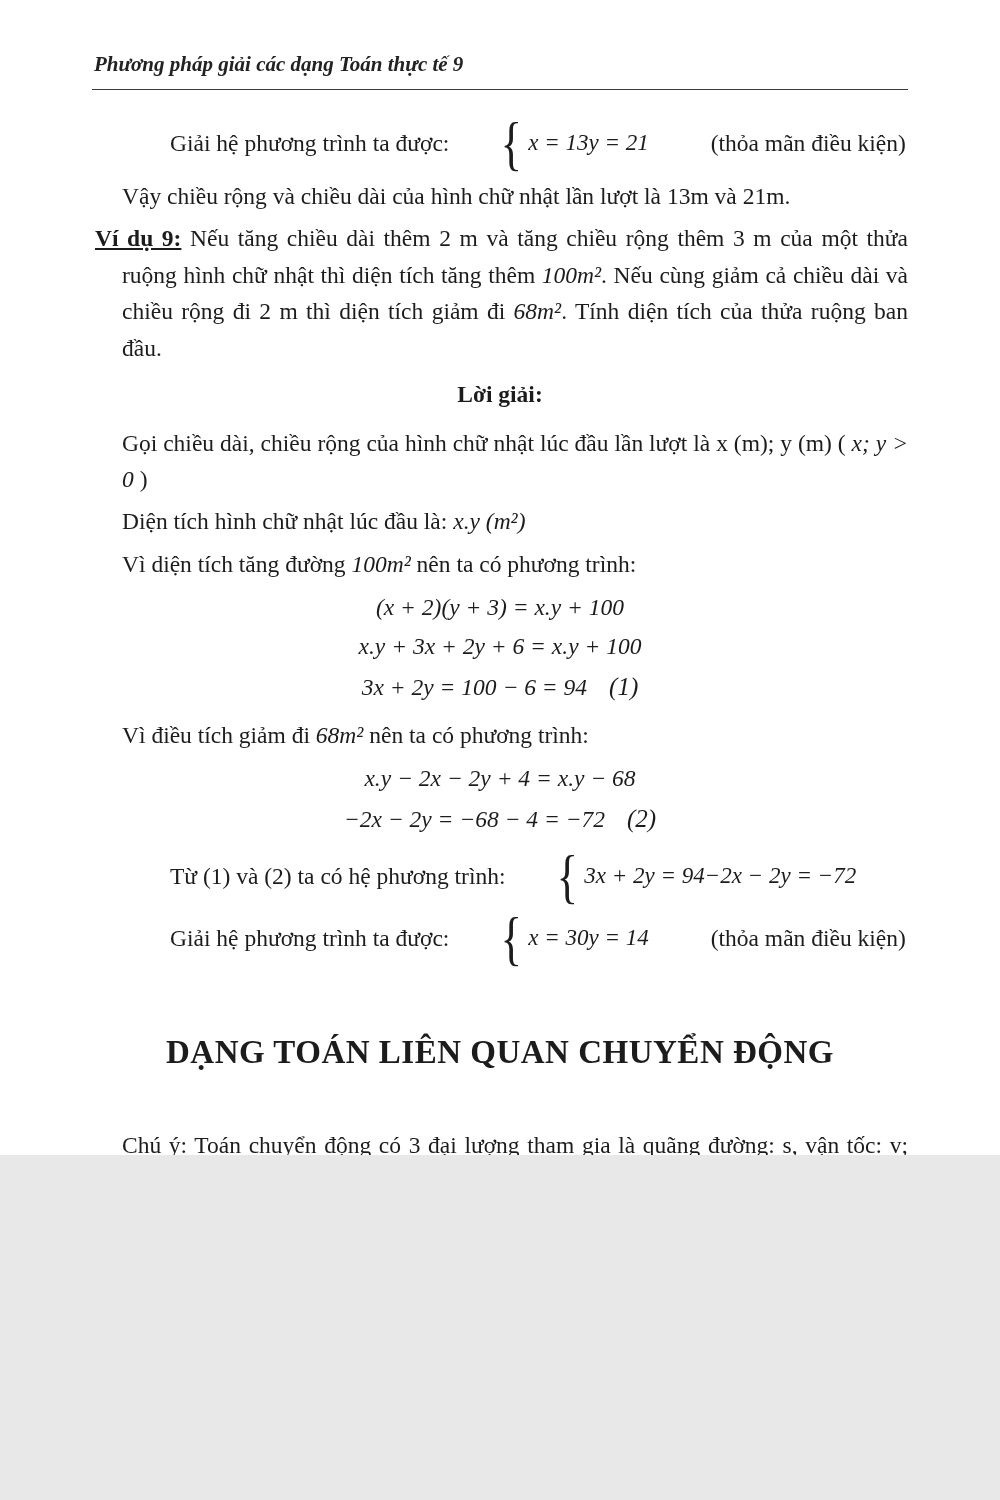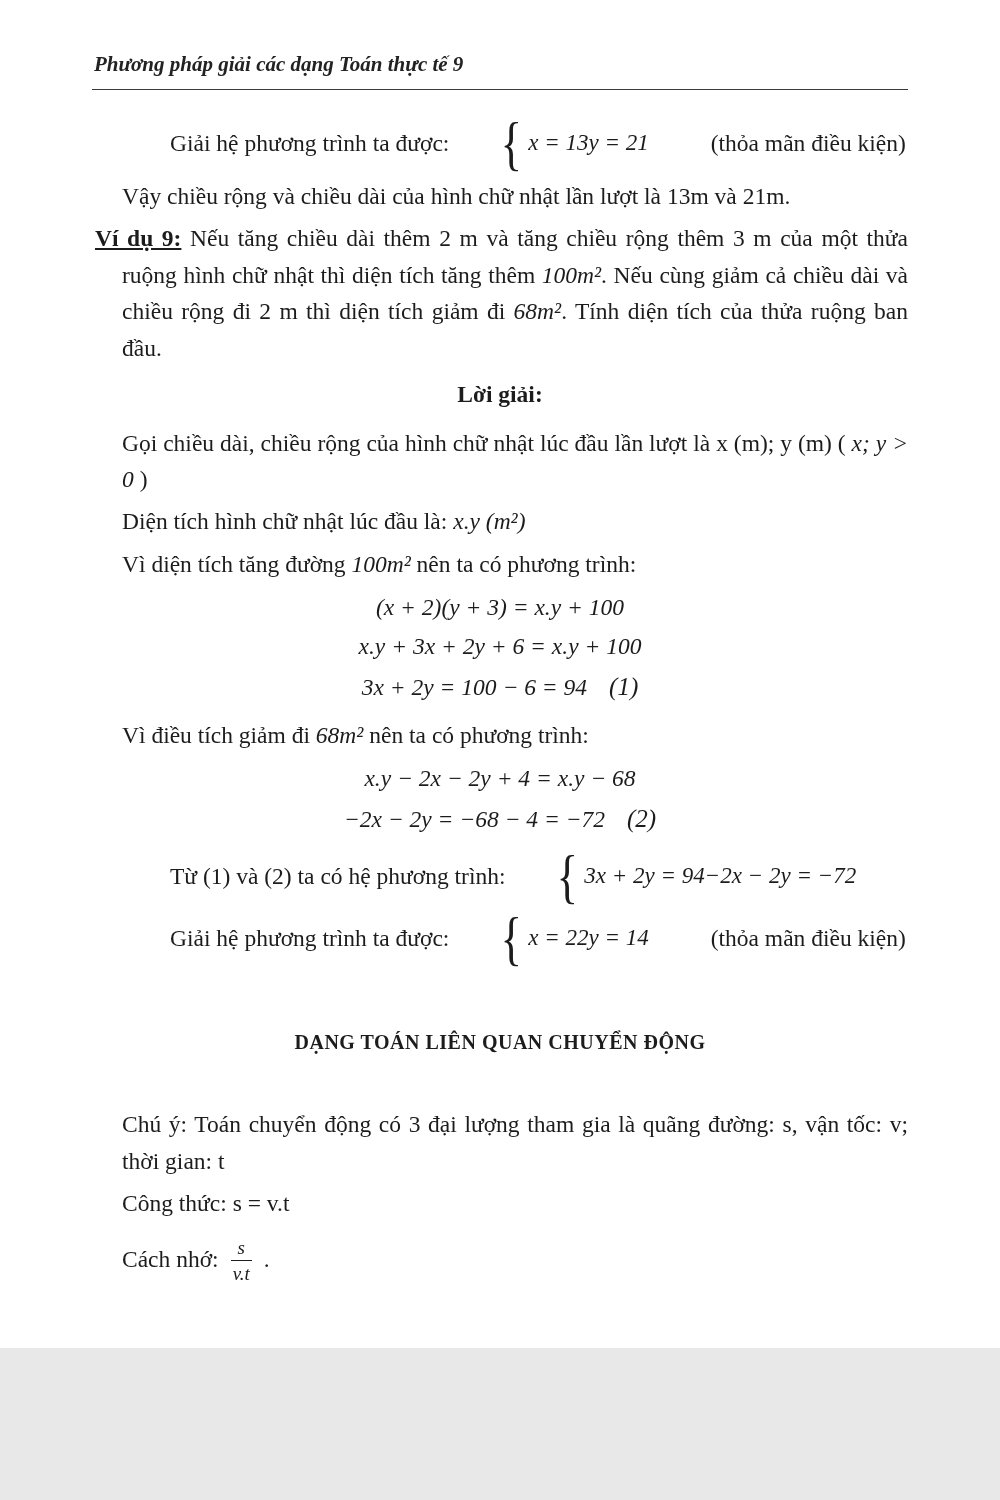--- a/index.html
+++ b/index.html
@@ -1,19 +1,19 @@
 <!DOCTYPE html>
 <html><head>
 <meta charset="utf-8">
 <style>
   * { margin:0; padding:0; box-sizing:border-box; }
   html,body { background:#e8e8e8; }
   body { font-family:"Liberation Serif", serif; color:#1c1c1c; }
   .page {
-    position:relative; width:1000px; height:1348px; margin:0 auto;
+    position:relative; width:1000px; height:1155px; margin:0 auto;
     background:#ffffff; overflow:hidden;
     padding:52px 92px 0 92px;
   }
   .running-header {
     font-style:italic; font-weight:bold; font-size:21px; color:#222;
     padding:0 0 12px 2px;
   }
   .header-rule { border:none; border-top:1.6px solid #3a3a3a; margin:0 0 26px 0; }
 
   .content { font-size:23.5px; line-height:1.55; }
@@ -33,21 +33,21 @@
   .sys-col { display:inline-flex; justify-content:center;
              line-height:1.5; font-size:23px; }
 
   .center-head { text-align:center; font-weight:bold; margin:10px 0 12px 0; }
 
   .eq-block { text-align:center; margin:4px 0 10px 0; }
   .eq-line  { font-style:italic; line-height:1.65; }
   .eq-tag   { margin-left:22px; font-size:25px; }
 
   .section-heading {
-    text-align:center; font-weight:bold; font-size:20px; letter-spacing:.5px;
+    text-align:center; font-weight:bold; font-size:33px; letter-spacing:.5px;
     margin:62px 0 48px 0;
   }
 
   .frac { display:inline-block; vertical-align:middle; text-align:center;
           font-style:italic; font-size:19px; line-height:1.25; margin:0 6px; }
   .frac .num { display:block; padding:0 7px 1px 7px; border-bottom:1.4px solid #1c1c1c; }
   .frac .den { display:block; padding-top:1px; }
 
   .page-badge { position:absolute; left:86px; top:1376px; }
   .badge-num { font-family:"Liberation Serif", serif; }
@@ -122,21 +122,21 @@
           <span class="math">−2x − 2y = −72</span>
         </span>
       </span>
     </div>
 
     <div class="flex-line">
       <span>Giải hệ phương trình ta được:</span>
       <span class="system">
         <span class="brace">{</span>
         <span class="sys-col">
-          <span class="math">x = 22</span>
+          <span class="math">x = 30</span>
           <span class="math">y = 14</span>
         </span>
       </span>
       <span>(thỏa mãn điều kiện)</span>
     </div>
 
 
     <div class="section-heading">DẠNG TOÁN LIÊN QUAN CHUYỂN ĐỘNG</div>
 
     <div class="para">

